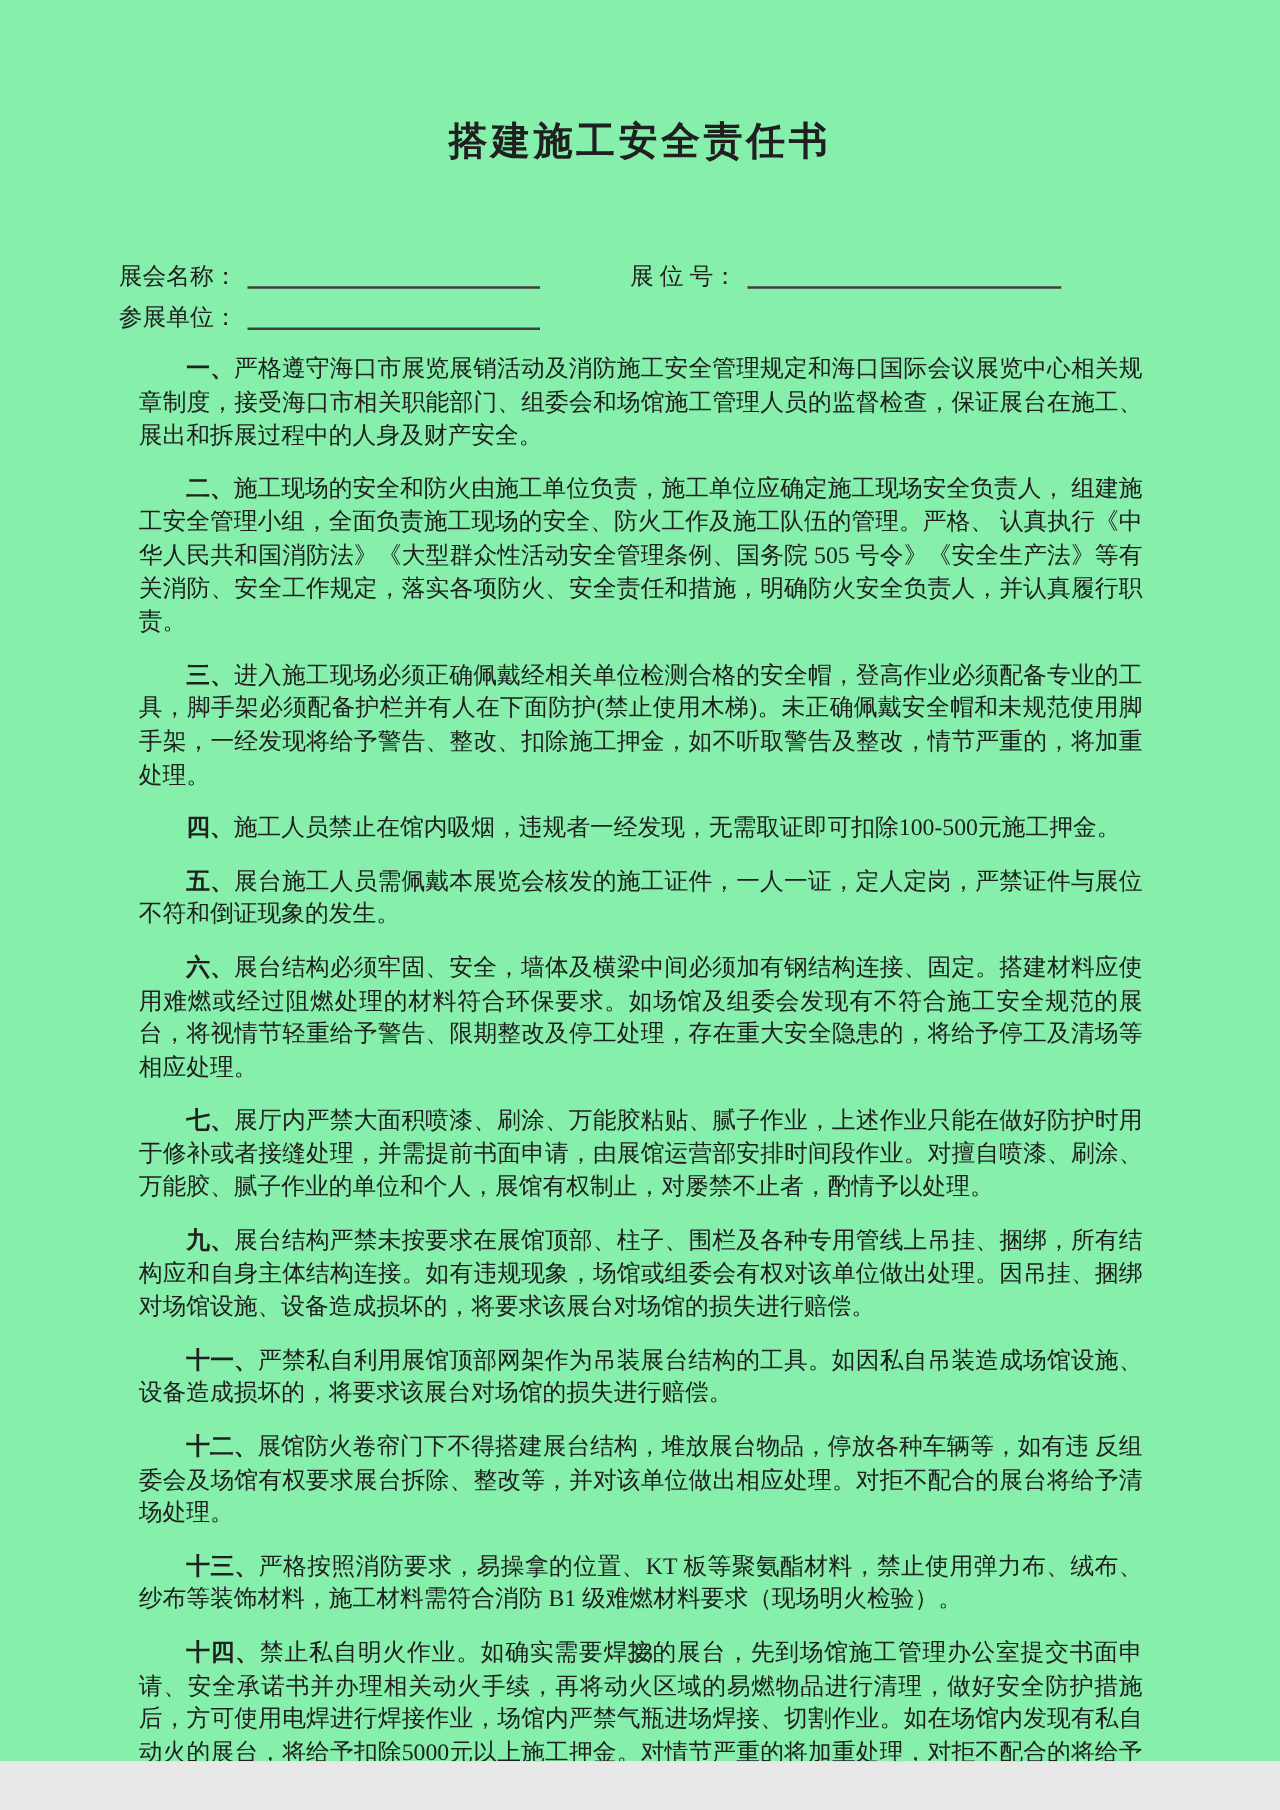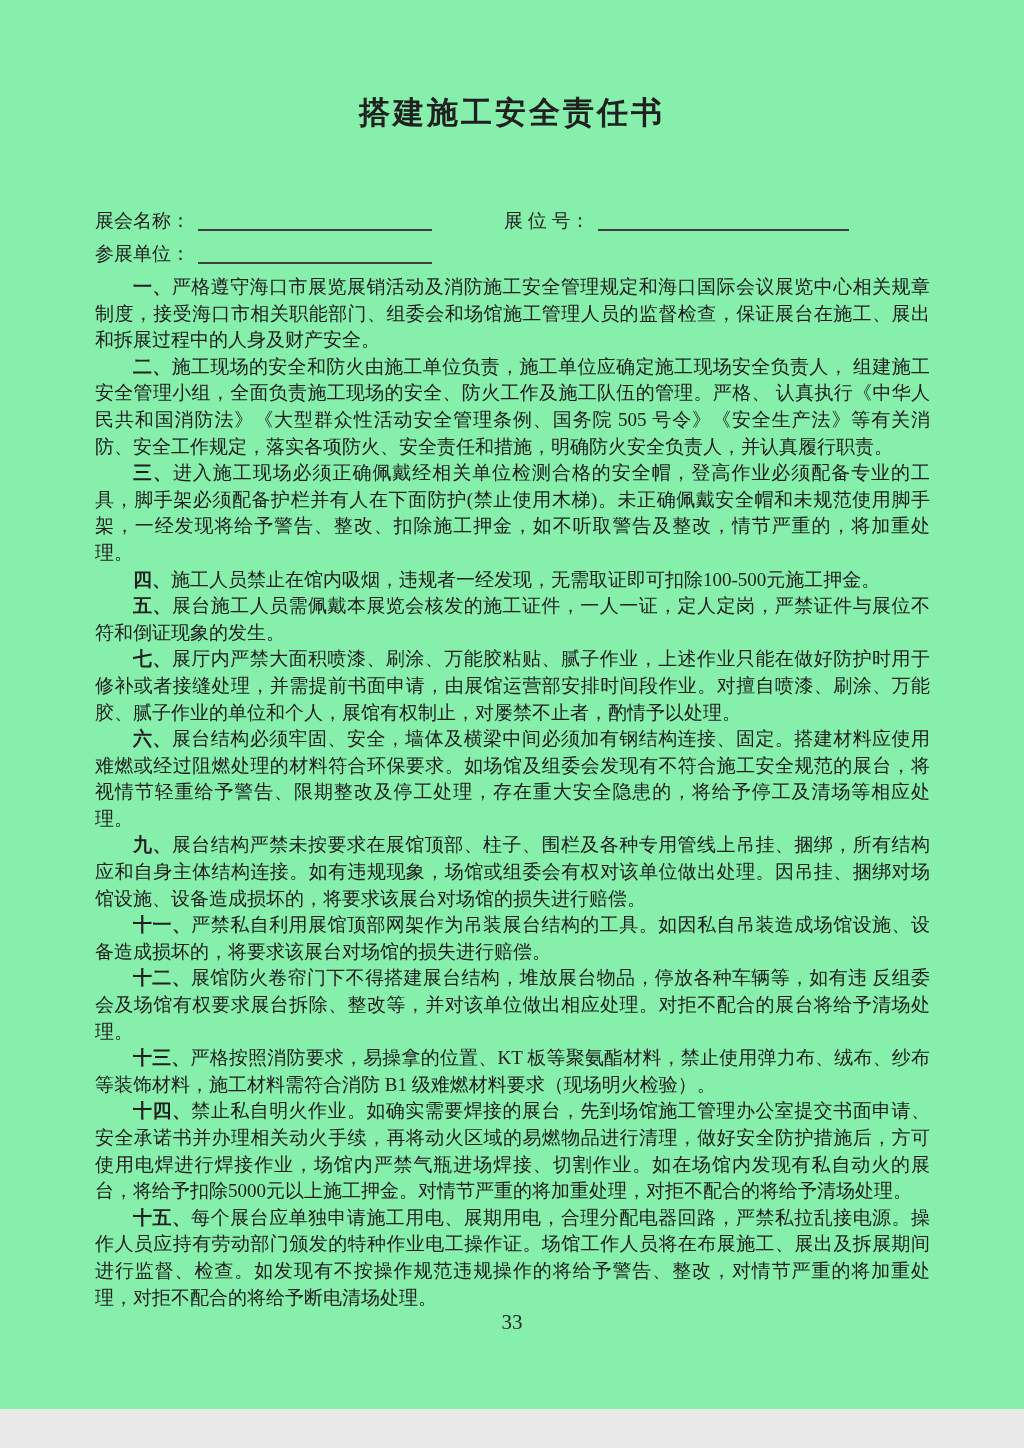--- a/index.html
+++ b/index.html
@@ -41,21 +41,21 @@
     height: 21px;
     margin-left: 8px;
     min-width: 40px;
   }
   .doc-body {
     margin: 2px 94px 0 95px;
     font-size: 19px;
     line-height: 26.6px;
     text-align: justify;
   }
-  .clause { margin: 0; text-indent: 38px; }
+  .clause { margin: 16px; text-indent: 38px; }
   .cnum { font-weight: 700; }
   .pageno {
     position: absolute;
     left: 0; right: 0;
     bottom: 74px;
     text-align: center;
     font-size: 21px;
     color: #2a2a2a;
   }
 </style>
@@ -84,22 +84,22 @@
       </div>
     </div>
   </div>
 
   <div class="doc-body">
     <p class="clause"><b class="cnum">一、</b><span>严格遵守海口市展览展销活动及消防施工安全管理规定和海口国际会议展览中心相关规章制度，接受海口市相关职能部门、组委会和场馆施工管理人员的监督检查，保证展台在施工、展出和拆展过程中的人身及财产安全。</span></p>
     <p class="clause"><b class="cnum">二、</b><span>施工现场的安全和防火由施工单位负责，施工单位应确定施工现场安全负责人， 组建施工安全管理小组，全面负责施工现场的安全、防火工作及施工队伍的管理。严格、 认真执行《中华人民共和国消防法》《大型群众性活动安全管理条例、国务院 505 号令》《安全生产法》等有关消防、安全工作规定，落实各项防火、安全责任和措施，明确防火安全负责人，并认真履行职责。</span></p>
     <p class="clause"><b class="cnum">三、</b><span>进入施工现场必须正确佩戴经相关单位检测合格的安全帽，登高作业必须配备专业的工具，脚手架必须配备护栏并有人在下面防护(禁止使用木梯)。未正确佩戴安全帽和未规范使用脚手架，一经发现将给予警告、整改、扣除施工押金，如不听取警告及整改，情节严重的，将加重处理。</span></p>
     <p class="clause"><b class="cnum">四、</b><span>施工人员禁止在馆内吸烟，违规者一经发现，无需取证即可扣除100-500元施工押金。</span></p>
     <p class="clause"><b class="cnum">五、</b><span>展台施工人员需佩戴本展览会核发的施工证件，一人一证，定人定岗，严禁证件与展位不符和倒证现象的发生。</span></p>
+    <p class="clause"><b class="cnum">六、</b><span>展台结构必须牢固、安全，墙体及横梁中间必须加有钢结构连接、固定。搭建材料应使用难燃或经过阻燃处理的材料符合环保要求。如场馆及组委会发现有不符合施工安全规范的展台，将视情节轻重给予警告、限期整改及停工处理，存在重大安全隐患的，将给予停工及清场等相应处理。</span></p>
     <p class="clause"><b class="cnum">七、</b><span>展厅内严禁大面积喷漆、刷涂、万能胶粘贴、腻子作业，上述作业只能在做好防护时用于修补或者接缝处理，并需提前书面申请，由展馆运营部安排时间段作业。对擅自喷漆、刷涂、万能胶、腻子作业的单位和个人，展馆有权制止，对屡禁不止者，酌情予以处理。</span></p>
-    <p class="clause"><b class="cnum">六、</b><span>展台结构必须牢固、安全，墙体及横梁中间必须加有钢结构连接、固定。搭建材料应使用难燃或经过阻燃处理的材料符合环保要求。如场馆及组委会发现有不符合施工安全规范的展台，将视情节轻重给予警告、限期整改及停工处理，存在重大安全隐患的，将给予停工及清场等相应处理。</span></p>
     <p class="clause"><b class="cnum">九、</b><span>展台结构严禁未按要求在展馆顶部、柱子、围栏及各种专用管线上吊挂、捆绑，所有结构应和自身主体结构连接。如有违规现象，场馆或组委会有权对该单位做出处理。因吊挂、捆绑对场馆设施、设备造成损坏的，将要求该展台对场馆的损失进行赔偿。</span></p>
     <p class="clause"><b class="cnum">十一、</b><span>严禁私自利用展馆顶部网架作为吊装展台结构的工具。如因私自吊装造成场馆设施、设备造成损坏的，将要求该展台对场馆的损失进行赔偿。</span></p>
     <p class="clause"><b class="cnum">十二、</b><span>展馆防火卷帘门下不得搭建展台结构，堆放展台物品，停放各种车辆等，如有违 反组委会及场馆有权要求展台拆除、整改等，并对该单位做出相应处理。对拒不配合的展台将给予清场处理。</span></p>
     <p class="clause"><b class="cnum">十三、</b><span>严格按照消防要求，易操拿的位置、KT 板等聚氨酯材料，禁止使用弹力布、绒布、纱布等装饰材料，施工材料需符合消防 B1 级难燃材料要求（现场明火检验）。</span></p>
     <p class="clause"><b class="cnum">十四、</b><span>禁止私自明火作业。如确实需要焊接的展台，先到场馆施工管理办公室提交书面申请、安全承诺书并办理相关动火手续，再将动火区域的易燃物品进行清理，做好安全防护措施后，方可使用电焊进行焊接作业，场馆内严禁气瓶进场焊接、切割作业。如在场馆内发现有私自动火的展台，将给予扣除5000元以上施工押金。对情节严重的将加重处理，对拒不配合的将给予清场处理。</span></p>
     <p class="clause"><b class="cnum">十五、</b><span>每个展台应单独申请施工用电、展期用电，合理分配电器回路，严禁私拉乱接电源。操作人员应持有劳动部门颁发的特种作业电工操作证。场馆工作人员将在布展施工、展出及拆展期间进行监督、检查。如发现有不按操作规范违规操作的将给予警告、整改，对情节严重的将加重处理，对拒不配合的将给予断电清场处理。</span></p>
 
   </div>
 
   <div class="pageno">33</div>

